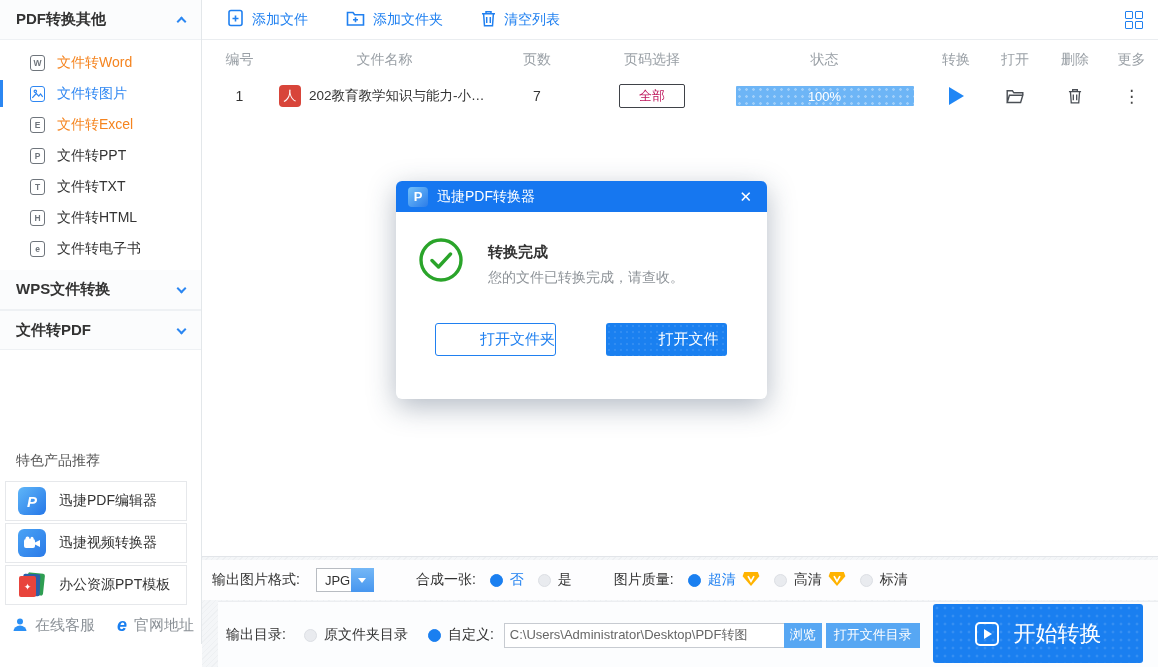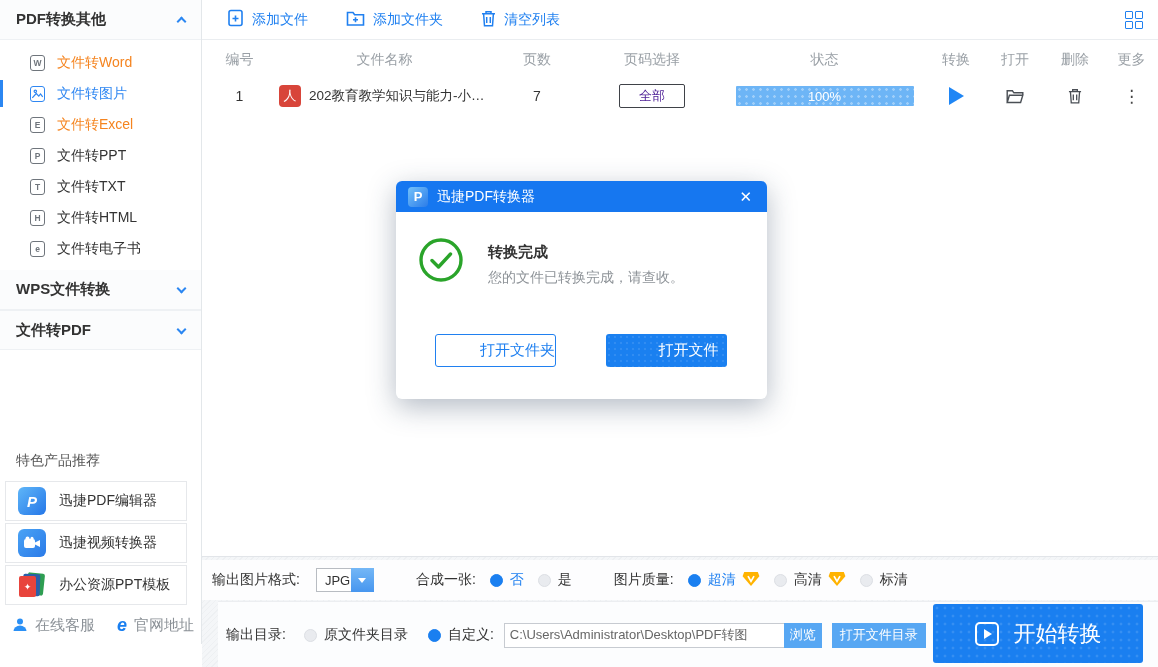--- a/index.html
+++ b/index.html
@@ -44,57 +44,57 @@
 
   
   .thead, .trow { position:absolute; left:202px; width:956px; display:grid; grid-template-columns:75px 215px 90px 140px 205px 58px 60px 60px 1fr; align-items:center; }
   .thead { top:41px; height:37px; color:#9aa0a6; font-size:14px; }
   .thead > div { text-align:center; }
   .trow { top:78px; height:36px; color:#333; }
   .cell-c { text-align:center; }
   .file-cell { display:flex; align-items:center; gap:8px; padding-left:2px; overflow:hidden; }
   .pdf-ic { width:22px; height:22px; background:#d8453a; border-radius:4px; color:#fff; font-size:13px; display:flex; align-items:center; justify-content:center; flex:0 0 auto; }
   .file-name { font-size:13.5px; white-space:nowrap; overflow:hidden; text-overflow:ellipsis; }
-  .all-btn { display:inline-block; border:1px solid #3f4248; border-radius:2px; background:#fff; padding:2px 19px; font-size:13px; color:#4c1d95; cursor:pointer; }
+  .all-btn { display:inline-block; border:1px solid #3f4248; border-radius:2px; background:#fff; padding:2px 19px; font-size:13px; color:#be185d; cursor:pointer; }
   .progress { width:178px; height:20px; margin:8px auto; background:#6db5f6; background-image:radial-gradient(rgba(255,255,255,0.35) 1px, transparent 1.6px); background-size:7px 7px; color:#fff; font-size:13px; display:flex; align-items:center; justify-content:center; border-radius:1px; }
   .play-tri { width:0; height:0; border-left:15px solid #1f86f5; border-top:9px solid transparent; border-bottom:9px solid transparent; margin:0 auto; cursor:pointer; }
   .row-ic { display:flex; justify-content:center; cursor:pointer; }
   .dots { text-align:center; font-size:17px; color:#444; letter-spacing:0; cursor:pointer; }
 
   
   .modal { position:absolute; left:396px; top:181px; width:371px; height:218px; background:#fff; border-radius:6px; box-shadow:0 8px 28px rgba(40,60,90,0.35); z-index:10; }
   .modal-head { height:31px; background:#1677f0; border-radius:6px 6px 0 0; display:flex; align-items:center; gap:9px; padding:0 12px; color:#fff; font-size:14px; }
   .app-ic { width:20px; height:20px; border-radius:4px; background:linear-gradient(135deg,#74c2fa,#2b7ce9); display:flex; align-items:center; justify-content:center; color:#fff; font-weight:bold; font-size:13px; }
   .modal-title { flex:1; }
   .modal-close { color:#fff; font-size:15px; cursor:pointer; padding:2px 3px; }
   .check-ic { position:absolute; left:22px; top:56px; }
   .modal-heading { position:absolute; left:92px; top:62px; font-size:15px; font-weight:bold; color:#333; }
   .modal-msg { position:absolute; left:92px; top:88px; font-size:14px; color:#8e9398; }
-  .dlg-btn { position:absolute; top:153px; width:121px; height:33px; border-radius:3px; font-size:15px; display:flex; align-items:center; justify-content:center; cursor:pointer; font-family:inherit;padding-left:44px; }
+  .dlg-btn { position:absolute; top:142px; width:121px; height:33px; border-radius:3px; font-size:15px; display:flex; align-items:center; justify-content:center; cursor:pointer; font-family:inherit;padding-left:44px; }
   .dlg-outline { left:39px; background:#fff; border:1px solid #2080f0; color:#2080f0; }
   .dlg-fill { left:210px; background:#1a80f0; border:none; color:#fff; background-image:radial-gradient(rgba(255,255,255,0.10) 1px, transparent 1.6px); background-size:6px 6px; }
 
   
   .bottom { position:absolute; left:202px; top:556px; width:956px; height:111px; background:#f4f6f8; background-image:repeating-linear-gradient(135deg, rgba(120,130,140,0.05) 0 1px, transparent 1px 4px); border-top:1px solid #e2e5e9; }
   .row1 { position:absolute; left:0; top:3px; width:956px; height:40px; background:#fdfdfe; display:flex; align-items:center; padding-left:10px; font-size:14px; color:#333; }
   .row2 { position:absolute; left:16px; top:44px; width:956px; height:67px; background:#fcfdfe; border-top:1px solid #eceef1; display:flex; align-items:center; padding-left:8px; font-size:14px; color:#333; }
   .select { display:flex; margin-left:16px; cursor:pointer; }
   .select-val { width:35px; height:24px; border:1px solid #b8bcc2; border-right:none; background:#fff; display:flex; align-items:center; padding-left:8px; font-size:13px; color:#333; }
   .select-arrow { width:23px; height:24px; background:linear-gradient(#74b7f6,#4796ef); display:flex; align-items:center; justify-content:center; }
   .select-arrow i { width:0; height:0; border-left:4px solid transparent; border-right:4px solid transparent; border-top:5px solid #fff; }
   .radio-group { display:flex; align-items:center; gap:7px; margin-left:14px; cursor:pointer; }
   .radio { width:13px; height:13px; border-radius:50%; background:#e9ebef; border:1px solid #dcdfe4; flex:0 0 auto; }
   .radio.sel { background:#1a7ff0; border-color:#1a7ff0; }
   .sel-label { color:#2080f0; }
   .gap-lg { margin-left:42px; }
   .vip { margin-left:6px; }
   .path-wrap { position:relative; width:318px; height:25px; margin-left:10px; }
   .path-input { width:100%; height:25px; border:1px solid #c7cbd1; background:#fff; font-size:13px; color:#666; padding:0 36px 0 5px; font-family:inherit; }
   .browse-btn { position:absolute; right:0; top:0; height:25px; padding:0 6px; background:#57a7f3; color:#fff; border:none; font-size:13px; cursor:pointer; font-family:inherit; }
-  .opendir-btn { margin-left:10px; height:25px; padding:0 8px; background:#57a7f3; color:#fff; border:none; font-size:13px; cursor:pointer; font-family:inherit; }
+  .opendir-btn { margin-left:4px; height:25px; padding:0 8px; background:#57a7f3; color:#fff; border:none; font-size:13px; cursor:pointer; font-family:inherit; }
   .start-btn { position:absolute; right:15px; top:47px; width:210px; height:59px; background:#1a7ff0; background-image:radial-gradient(rgba(255,255,255,0.12) 1px, transparent 1.8px); background-size:8px 8px; border:none; border-radius:3px; color:#fff; font-size:22px; display:flex; align-items:center; justify-content:center; gap:15px; cursor:pointer; font-family:inherit; }
   .start-ic { width:24px; height:24px; border:2px solid #fff; border-radius:5px; display:flex; align-items:center; justify-content:center; }
   .start-ic i { width:0; height:0; border-left:8px solid #fff; border-top:5px solid transparent; border-bottom:5px solid transparent; margin-left:2px; }
 </style>
 </head>
 <body>
 
 <div class="app">
 
   <div class="sidebar">

